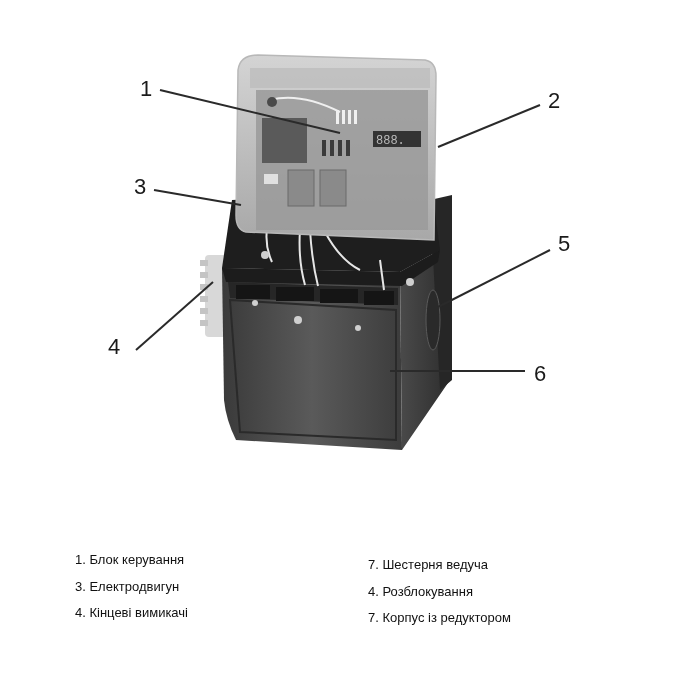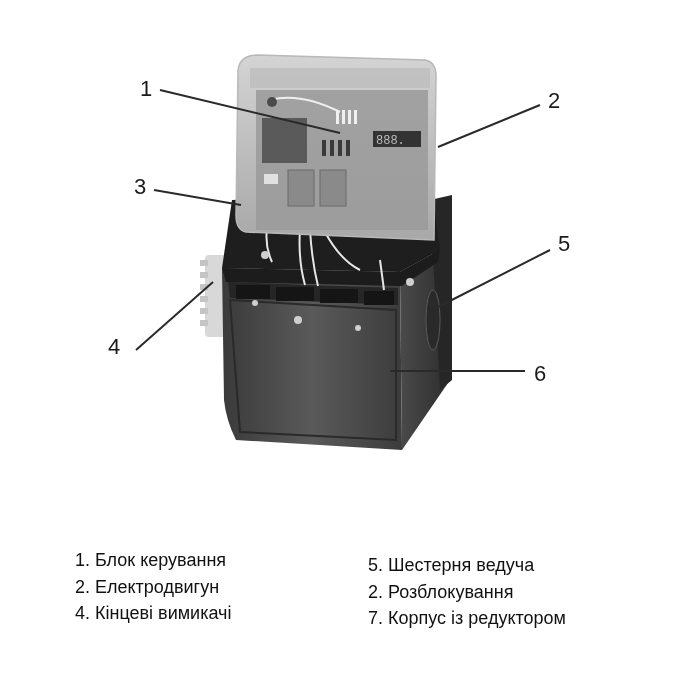--- a/index.html
+++ b/index.html
@@ -1,20 +1,20 @@
 <!DOCTYPE html>
 <html><head>
 <meta charset="utf-8">
 <style>
   html, body { margin: 0; padding: 0; background: #ffffff; }
   body { width: 700px; height: 700px; position: relative; overflow: hidden;
          font-family: "Liberation Sans", "DejaVu Sans", sans-serif; color: #111; }
   .figure { position: absolute; left: 0; top: 0; width: 700px; height: 520px; }
   .callout-num { position: absolute; font-size: 22px; color: #1a1a1a; line-height: 1; }
-  .legend { position: absolute; font-size: 18px; line-height: 26.5px; color: #111; }
+  .legend { position: absolute; font-size: 13px; line-height: 26.5px; color: #111; }
   .legend-item { white-space: nowrap; }
   svg { position: absolute; left: 0; top: 0; }
 </style>
 </head>
 <body>
 
 <div class="figure">
   <svg width="700" height="520" viewBox="0 0 700 520">
     <defs>
       <linearGradient id="housing" x1="0" y1="0" x2="1" y2="0">
@@ -128,21 +128,21 @@
   <span class="callout-num" style="left:140px;top:78px">1</span>
   <span class="callout-num" style="left:548px;top:90px">2</span>
   <span class="callout-num" style="left:134px;top:176px">3</span>
   <span class="callout-num" style="left:108px;top:336px">4</span>
   <span class="callout-num" style="left:558px;top:233px">5</span>
   <span class="callout-num" style="left:534px;top:363px">6</span>
 </div>
 
 <div class="legend" style="left:75px;top:547px">
   <div class="legend-item">1. Блок керування</div>
-  <div class="legend-item">2. Електродвигун</div>
+  <div class="legend-item">3. Електродвигун</div>
   <div class="legend-item">4. Кінцеві вимикачі</div>
 </div>
 
 <div class="legend" style="left:368px;top:552px">
-  <div class="legend-item">5. Шестерня ведуча</div>
-  <div class="legend-item">2. Розблокування</div>
+  <div class="legend-item">7. Шестерня ведуча</div>
+  <div class="legend-item">4. Розблокування</div>
   <div class="legend-item">7. Корпус із редуктором</div>
 </div>
 
 </body></html>

